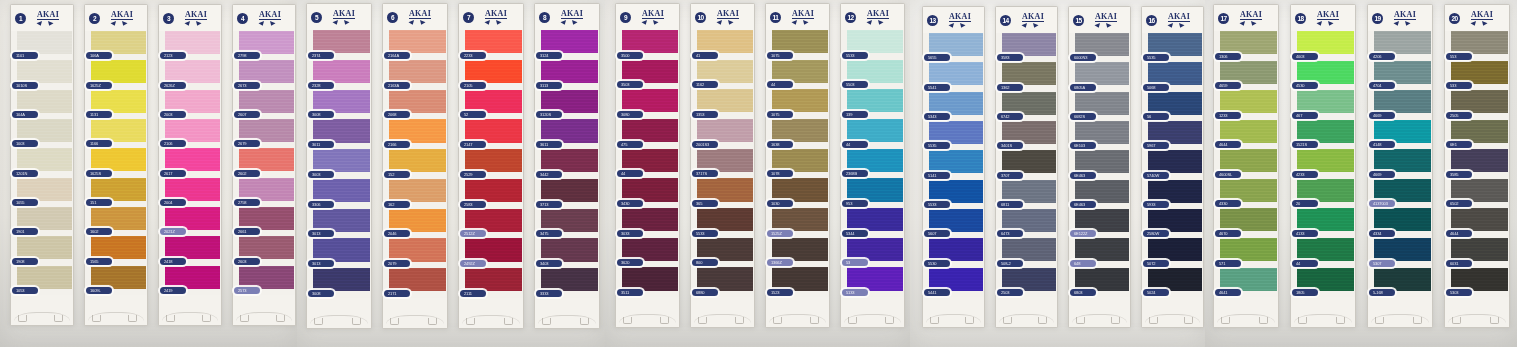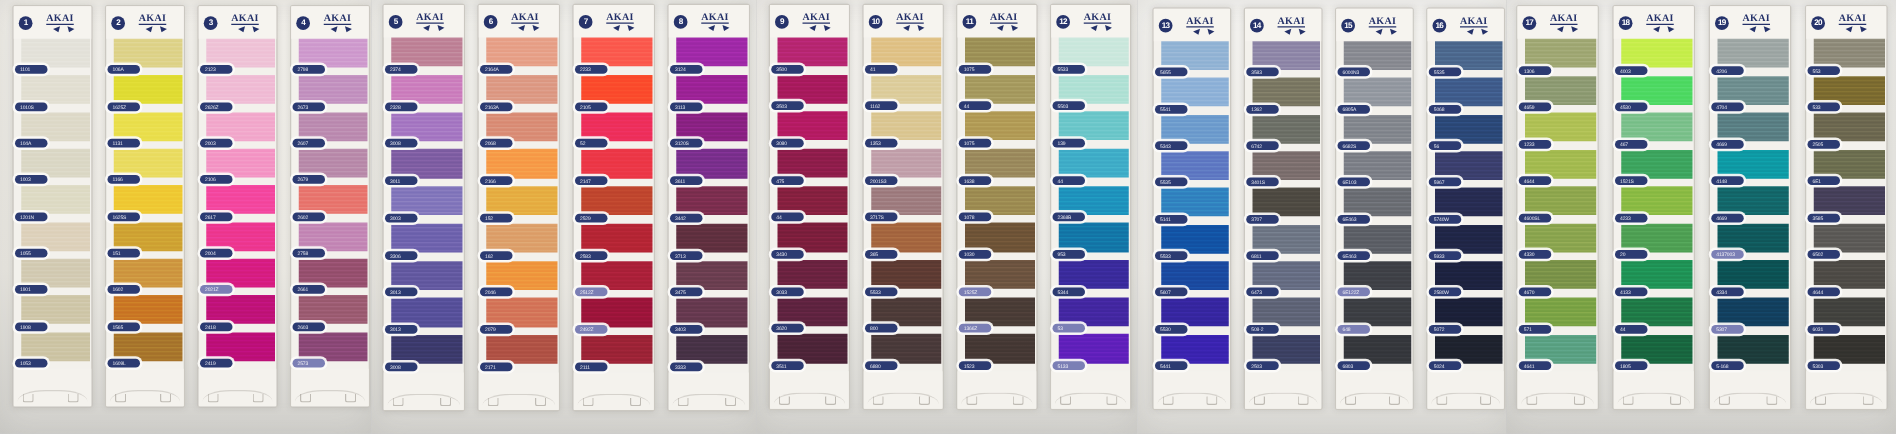--- a/index.html
+++ b/index.html
@@ -66,21 +66,21 @@
     font-size: 6.5px;
     line-height: 11px;
     text-align: center;
     font-weight: bold;
     flex: 0 0 11px;
     letter-spacing: -0.5px;
   }
   .brand {
     display: flex;
     flex-direction: column;
-    align-items: flex-end;
+    align-items: flex-start;
     margin-left: 7px;
   }
   .brand-word {
     font-size: 8px;
     font-weight: bold;
     color: #243169;
     letter-spacing: 0.3px;
     line-height: 8px;
     font-family: "Liberation Serif", serif;
     border-bottom: 1px solid #243169;

